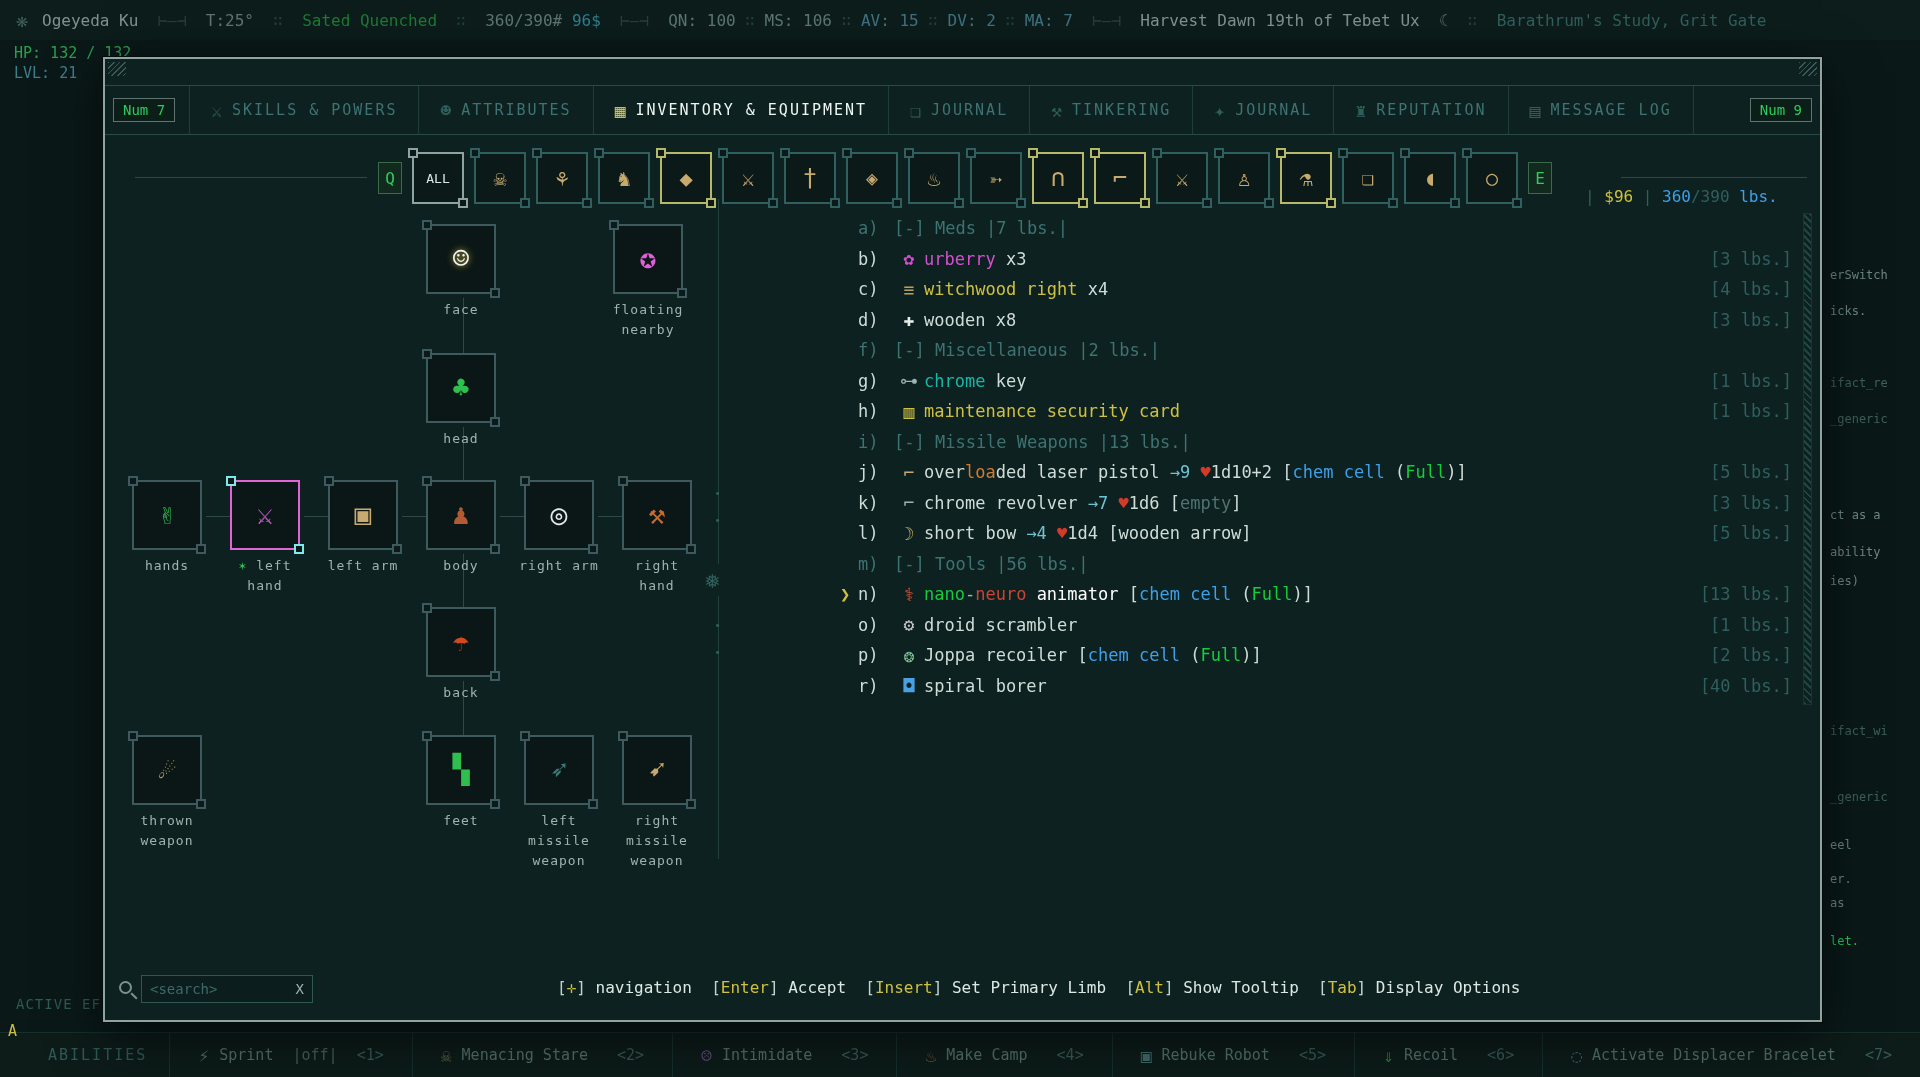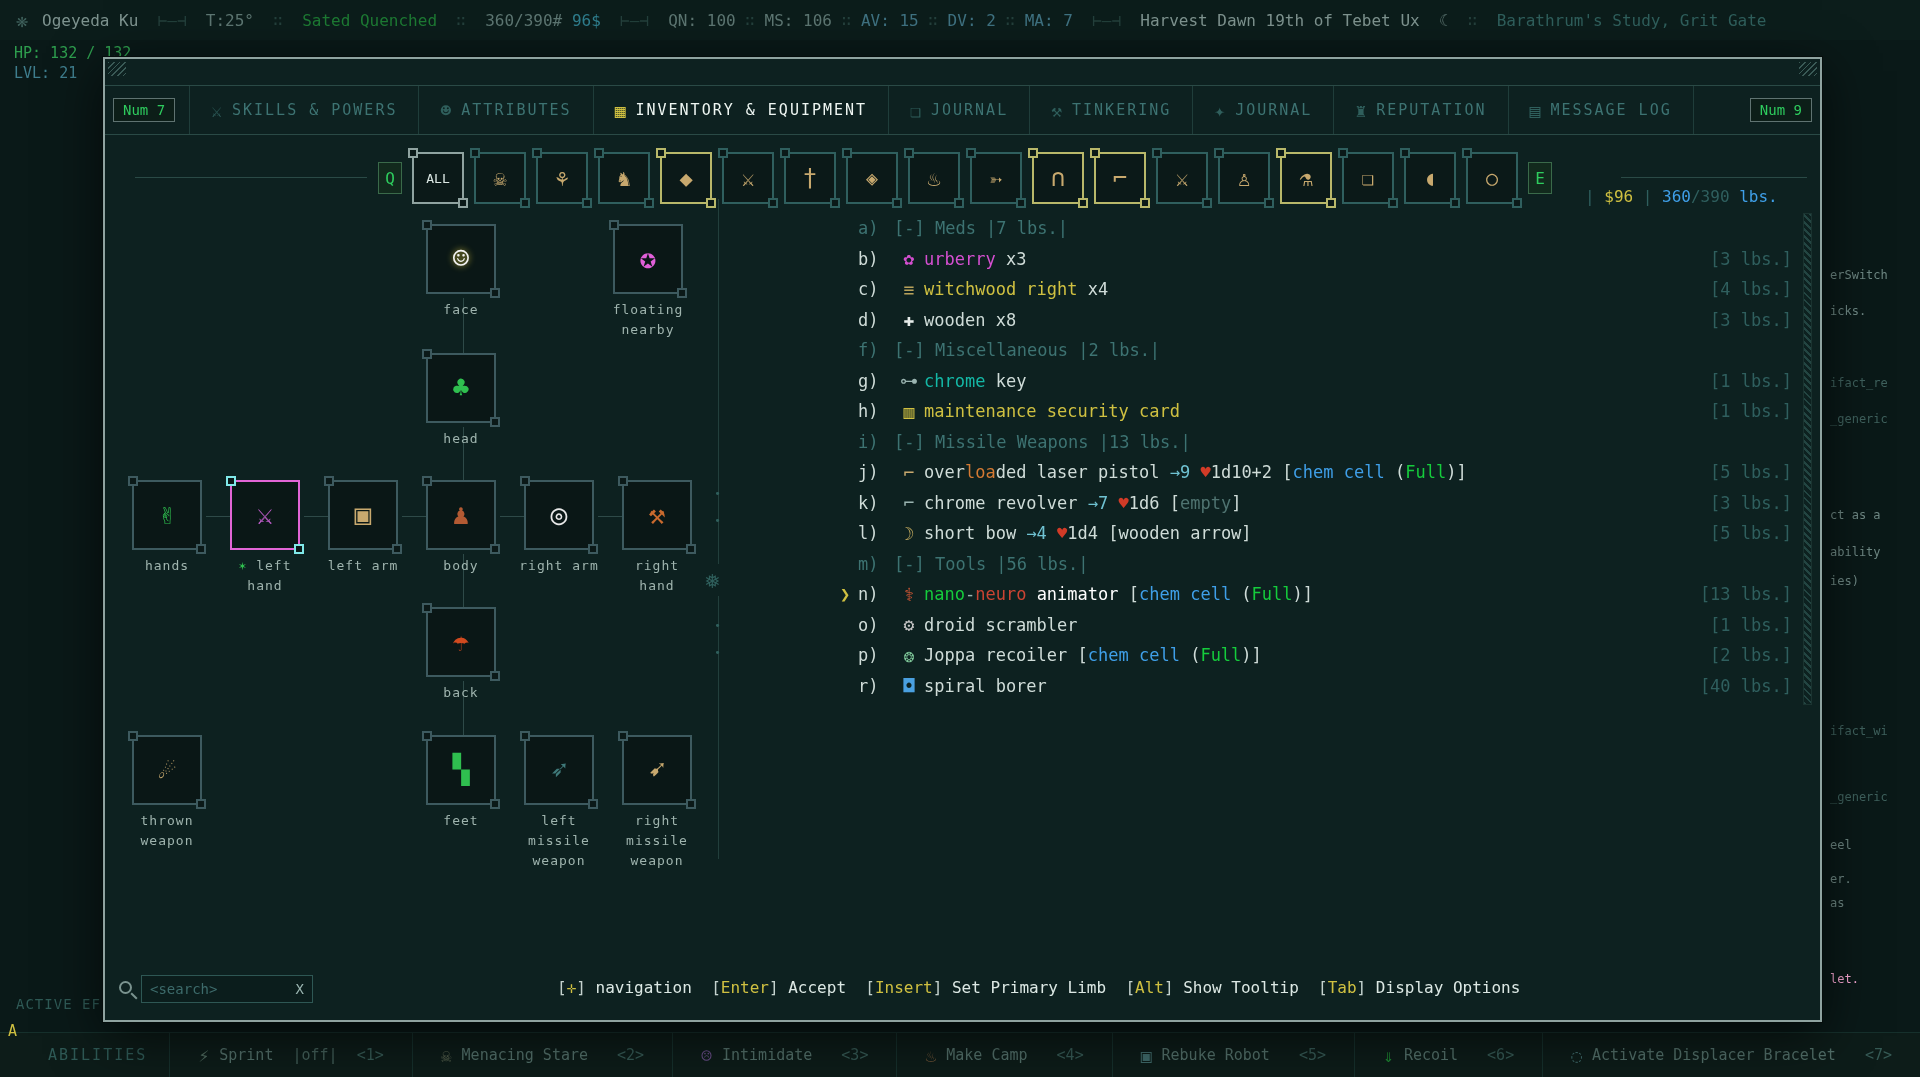--- a/index.html
+++ b/index.html
@@ -132,21 +132,21 @@
       <span class="frag" style="top: 724px; color: rgb(63, 97, 93);">ifact_wi</span>
 
       <span class="frag" style="top: 790px; color: rgb(63, 97, 93);">_generic</span>
 
       <span class="frag" style="top: 838px; color: rgb(110, 135, 131);">eel</span>
 
       <span class="frag" style="top: 872px; color: rgb(110, 135, 131);">er.</span>
 
       <span class="frag" style="top: 896px; color: rgb(110, 135, 131);">as</span>
 
-      <span class="frag" style="top: 972px; color: #f9a8d4;">let.</span>
+      <span class="frag" style="top: 934px; color: #22c55e;">let.</span>
     </div>
 
   <div class="a-key-badge">A</div>
   <div class="abilitybar">
     <div class="abilities-label">ABILITIES</div>
     <div style="display:flex;height:100%;">
 
         <div class="ability">
           <span class="aicon" style="color: rgb(79, 106, 94);">⚡</span>
           <span style="color: rgb(83, 112, 106);">Sprint </span>

